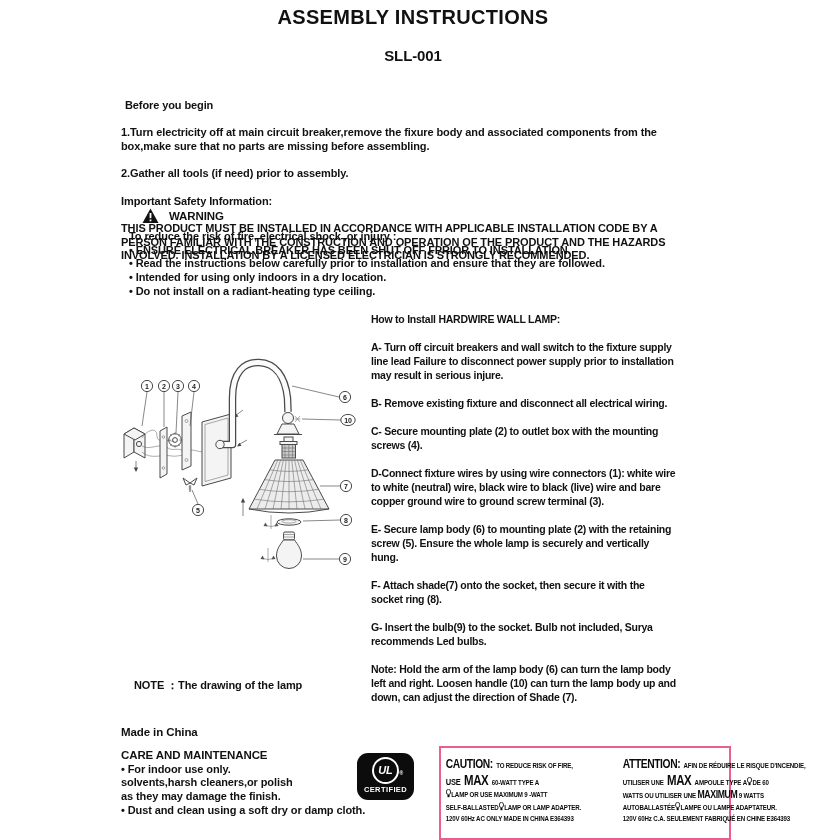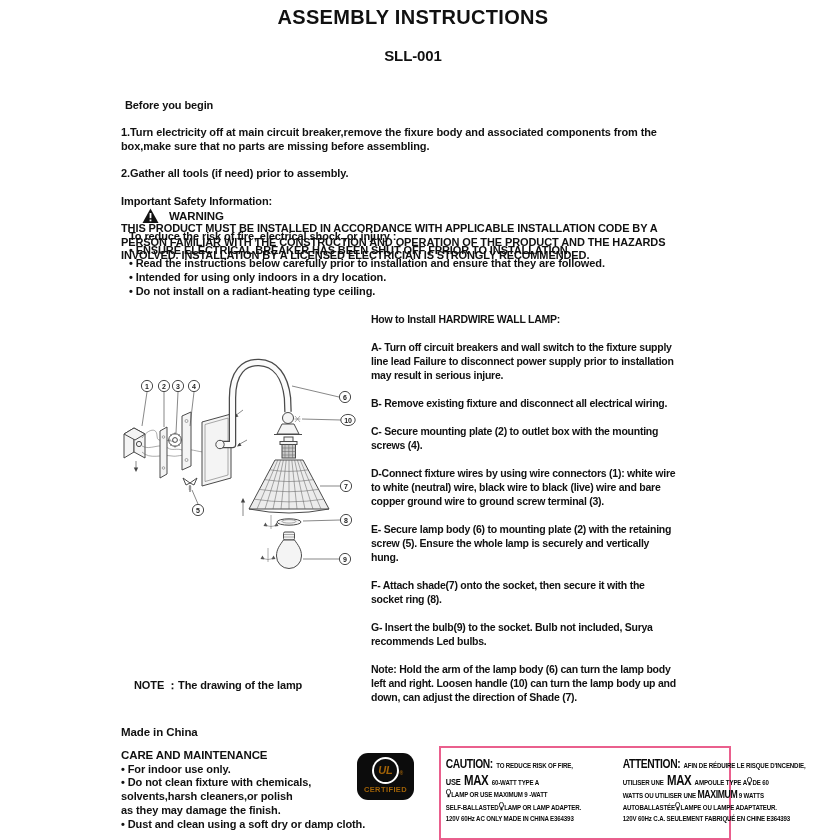--- a/index.html
+++ b/index.html
@@ -30,21 +30,21 @@
 
   .diagram { left:116px; top:356px; }
 
   .note-block { left:134px; top:678px; width:300px; font-size:11px; }
   .note-block .l2 { margin-top:11px; }
   .made-in { left:121px; top:726px; font-size:11.5px; }
   .care-block { left:121px; top:749px; width:300px; }
   .care-block .head { font-size:11.5px; line-height:13.7px; }
   .care-block .line { font-size:11px; line-height:13.7px; }
 
-  .ul-badge { left:357px; top:753px; width:57px; height:47px; background:#0c0c0c; border-radius:11px; color:#a16207; text-align:center; }
+  .ul-badge { left:357px; top:753px; width:57px; height:47px; background:#0c0c0c; border-radius:11px; color:#ffffff; text-align:center; }
   .ul-circle { margin:4px auto 1px auto; width:23px; height:23px; border:2px solid #fff; border-radius:50%;
     font-size:11px; line-height:22px; font-style:italic; position:relative; }
   .ul-reg { position:absolute; right:-6px; bottom:-2px; font-size:5px; font-style:normal; }
   .ul-caption { font-size:7.5px; letter-spacing:0.4px; }
 
   .caution { left:422px; top:746px; width:288px; height:90px; border:2px solid var(--label-border,#ea5f8d); background:#fff; display:flex;margin-left:17px; }
   .caution .col { width:178px; transform:scaleX(0.79); transform-origin:left top; padding:8px 0 0 6px; color:#0a0a0a; letter-spacing:-0.2px; }
   .caution .row { white-space:nowrap; line-height:10.5px; }
   .caution .h-big { font-size:13px; letter-spacing:-0.5px; }
   .caution .h-sm { font-size:7.8px; }
@@ -305,21 +305,20 @@
 <div class="abs note-block">
   <div>NOTE ：The drawing of the lamp</div>
 </div>
 
 <div class="abs made-in">Made in China</div>
 
 <div class="abs care-block">
   <div class="head">CARE AND MAINTENANCE</div>
   <div>
       <div class="line">• For indoor use only.</div>
-      <div class="line">• Do not clean fixture with chemicals,</div>
       <div class="line">solvents,harsh cleaners,or polish</div>
       <div class="line">as they may damage the finish.</div>
       <div class="line">• Dust and clean using a soft dry or damp cloth.</div>
     </div>
 </div>
 
 <div class="abs ul-badge">
   <div class="ul-circle">
     <span>UL</span>
     <span class="ul-reg">®</span>

